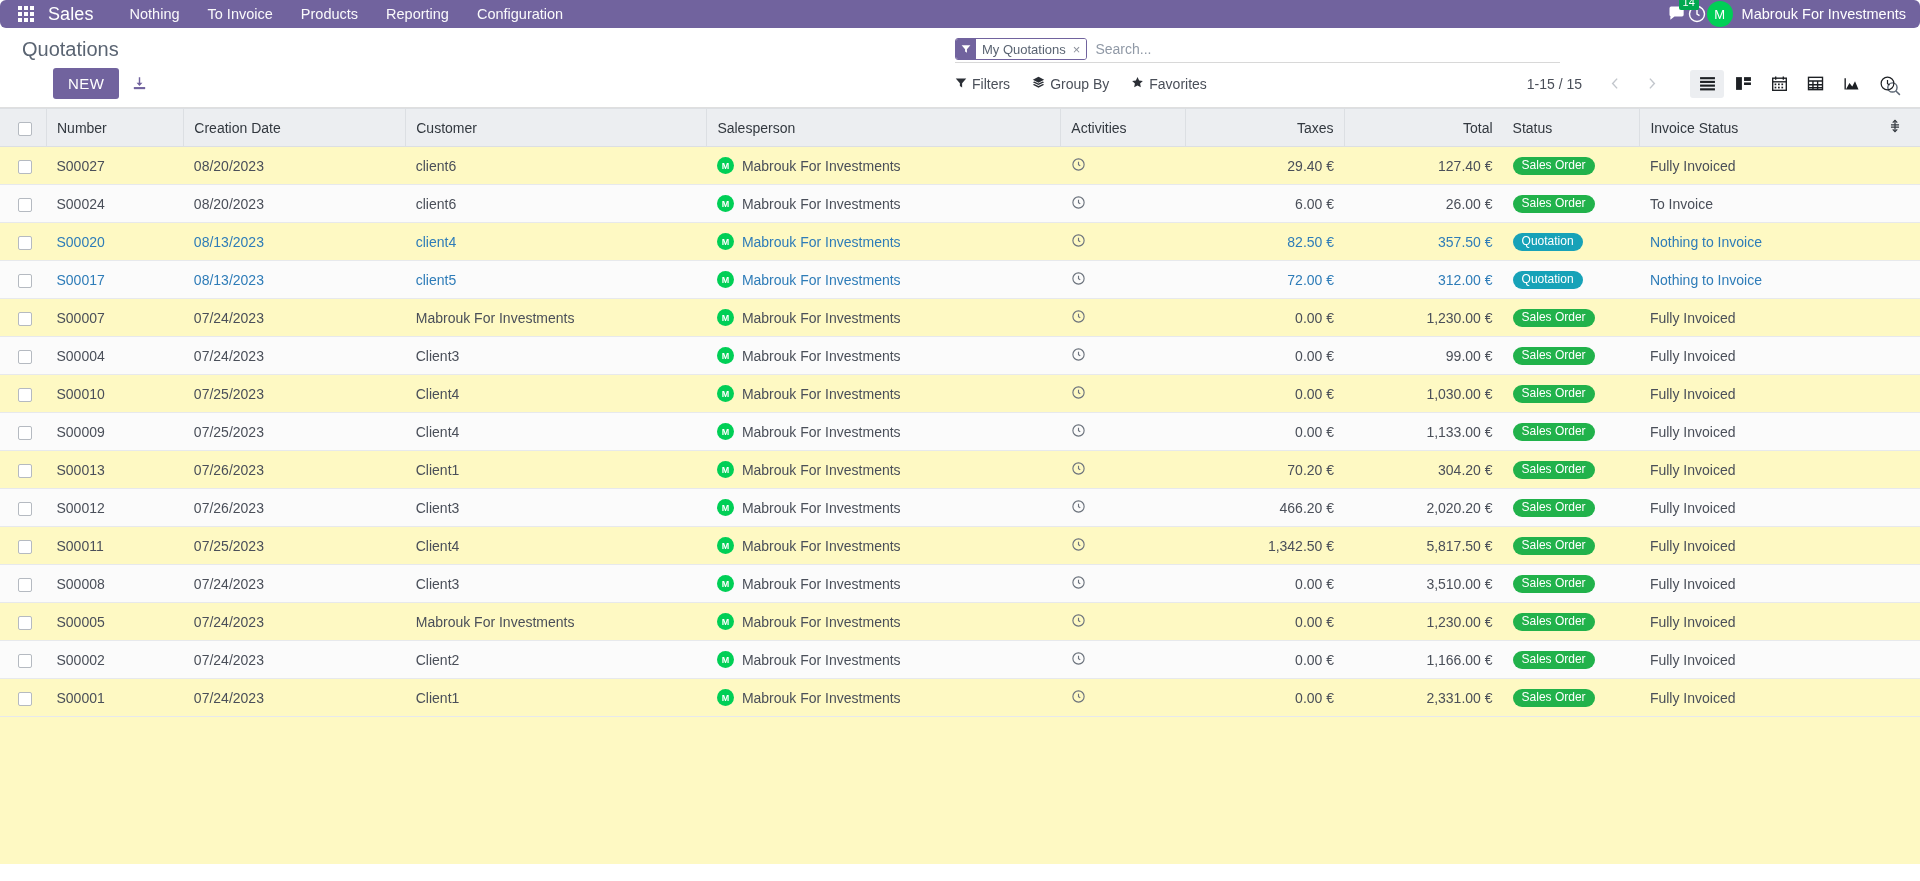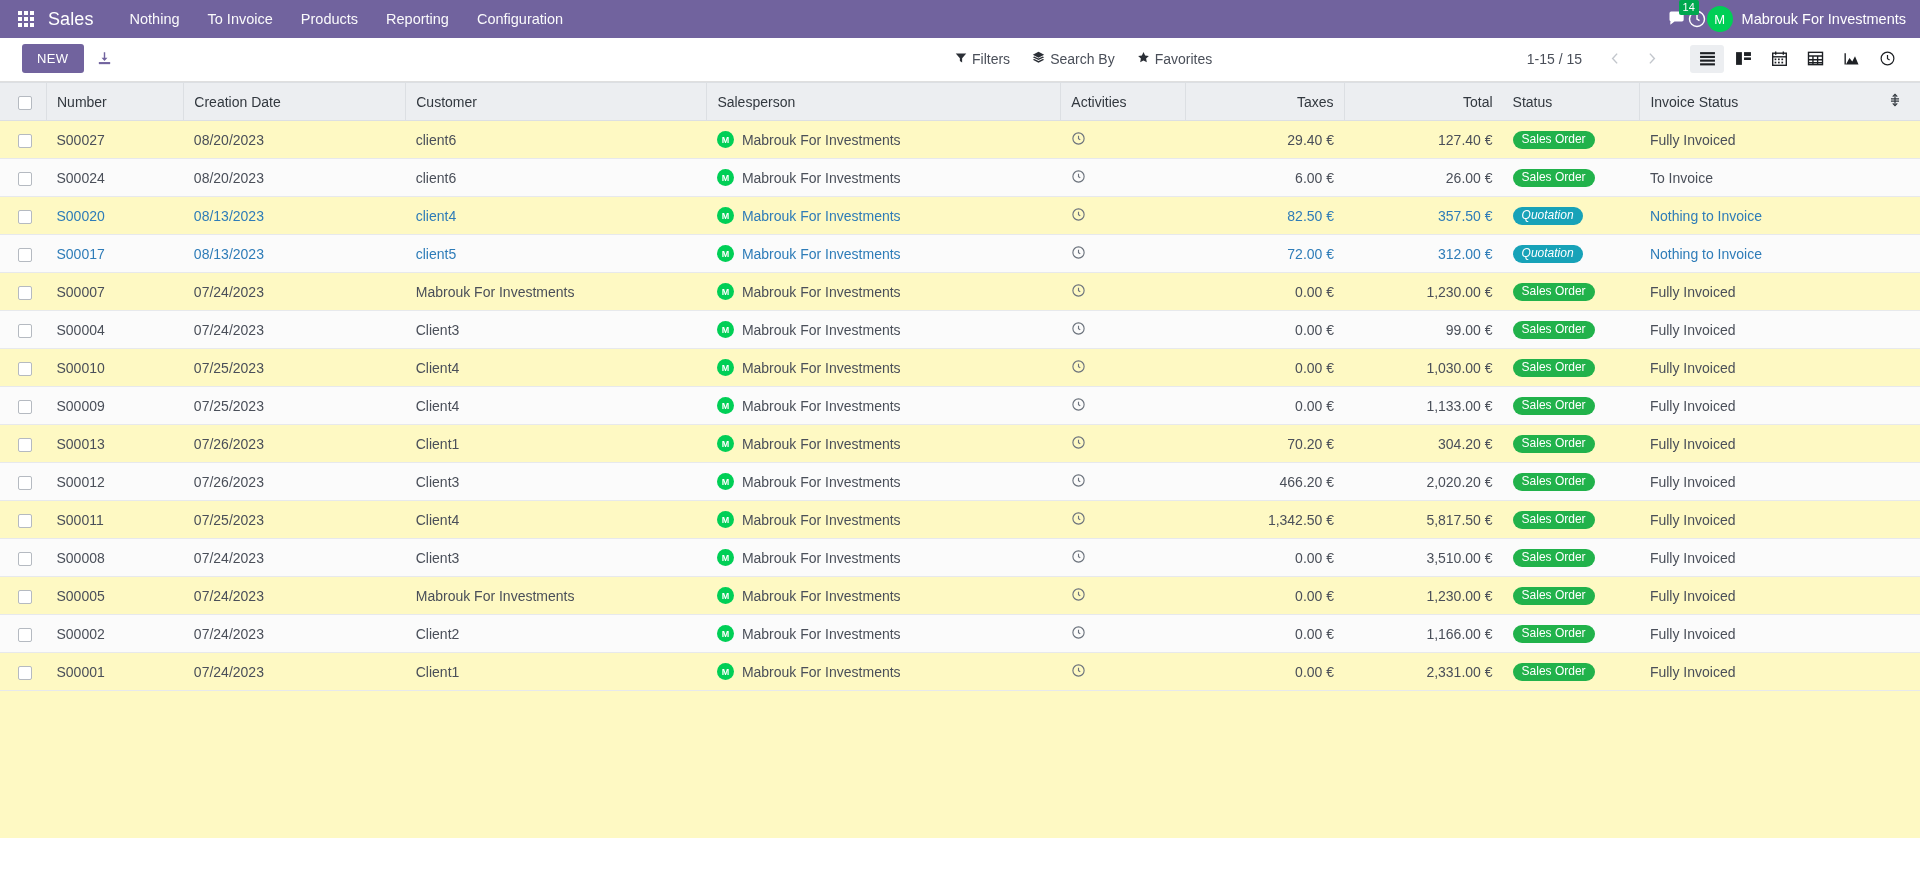--- a/index.html
+++ b/index.html
@@ -8,27 +8,28 @@
     width: 1920px; height: 881px;
     background: #ffffff;
     font-family: "Liberation Sans", sans-serif;
     font-size: 14px;
     color: #4a4f59;
     overflow: hidden;
   }
 
   
   .navbar {
-    height: 38px;
+    height: 28px;
     background: #71639e;
     display: flex;
     align-items: center;
     padding: 0 14px 0 10px;
     color: #ffffff;
     position: relative;
+    border-radius: 6px;
   }
   .apps-grid {
     display: grid;
     grid-template-columns: repeat(3, 4px);
     grid-template-rows: repeat(3, 4px);
     gap: 2px;
     margin: 0 14px 0 8px;
     cursor: pointer;
   }
   .apps-grid i { background: #ffffff; width: 4px; height: 4px; display: block; }
@@ -162,26 +163,27 @@
     align-items: center;
     padding: 6px 16px 8px 22px;
     position: relative;
     min-height: 36px;
   }
   .btn-new {
     background: #71639e;
     color: #ffffff;
     border: none;
     border-radius: 3px;
-    font-size: 13px;
+    font-size: 15px;
     font-weight: 500;
     letter-spacing: .4px;
     padding: 7px 15px;
     cursor: pointer;
     font-family: "Liberation Sans", sans-serif;
+    margin-left: 31px;
   }
   .btn-download {
     margin-left: 12px;
     color: #71639e;
     cursor: pointer;
     display: inline-flex;
     align-items: center;
   }
   .filter-menus {
     position: absolute;
@@ -322,21 +324,21 @@
     display: inline-block;
     color: #ffffff;
     font-size: 12px;
     font-weight: 500;
     border-radius: 11px;
     padding: 2px 9px 3px;
     line-height: 1.15;
     white-space: nowrap;
   }
   .badge.sale { background: #21b24b; }
-  .badge.quote { background: #17a2b8; font-style: italic; }
+  .badge.quote { background: #17a2b8; }
 
   tr.totals td {
     background: #eceef1;
     border-bottom: 1px solid #dcdfe3;
     border-top: 1px solid #dcdfe3;
     font-weight: 600;
     color: #32383f;
     height: 40px;
   }
   .opt-icon { color: #32383f; display: inline-flex; cursor: pointer; }
@@ -378,20 +380,43 @@
     </div>
     <div class="user-box">
       <div class="avatar-circle">M</div>
       <span class="user-name">Mabrouk For Investments</span>
     </div>
   </div>
 </div>
 
 <div class="control-panel">
 
+  <div class="cp-row1">
+    <div class="breadcrumb-title">Quotations</div>
+
+    <div class="searchview">
+      <div class="facet">
+        <span class="facet-icon">
+          <svg width="10" height="10" viewBox="0 0 16 16" fill="#ffffff">
+              <path d="M1 2h14l-5.5 6.2V14L6.5 12V8.2z"></path>
+            </svg>
+        </span>
+        <span class="facet-label">My Quotations</span>
+        <span class="facet-x">×</span>
+      </div>
+      <input class="search-input" type="text" placeholder="Search..." style="">
+    </div>
+
+    <div class="search-magnifier">
+      <svg width="17" height="17" viewBox="0 0 24 24" fill="none" stroke="#5a6472" stroke-width="2">
+        <circle cx="10.5" cy="10.5" r="6.5"></circle>
+          <path d="M15.4 15.4L21 21"></path>
+      </svg>
+    </div>
+  </div>
 
   <div class="cp-row2">
     <button class="btn-new">NEW</button>
     <span class="btn-download">
       <svg width="17" height="17" viewBox="0 0 24 24" fill="#71639e">
         <path d="M11 3h2v8h3.2L12 15.6 7.8 11H11V3z"></path>
           <path d="M4 17h16v3H4z"></path>
       </svg>
     </span>
 
@@ -405,21 +430,21 @@
         <span>Filters</span>
       </div>
       <div class="filter-menu">
         <span>
           <svg width="13" height="13" viewBox="0 0 16 16" fill="#2b2f36">
             <path d="M8 1L1 4.6 8 8.2l7-3.6L8 1z"></path>
               <path d="M1 7.6l7 3.6 7-3.6-1.8-.9L8 9.1 2.8 6.7 1 7.6z"></path>
             <path d="M1 10.8l7 3.6 7-3.6-1.8-.9L8 12.3 2.8 9.9 1 10.8z"></path>
           </svg>
         </span>
-        <span>Search By</span>
+        <span>Group By</span>
       </div>
       <div class="filter-menu">
         <span>
           <svg width="13" height="13" viewBox="0 0 16 16" fill="#2b2f36">
             <path d="M8 1.2l2 4.2 4.6.6-3.4 3.2.9 4.6L8 11.6 3.9 13.8l.9-4.6L1.4 6l4.6-.6z"></path>
           </svg>
         </span>
         <span>Favorites</span>
       </div>
     </div>

